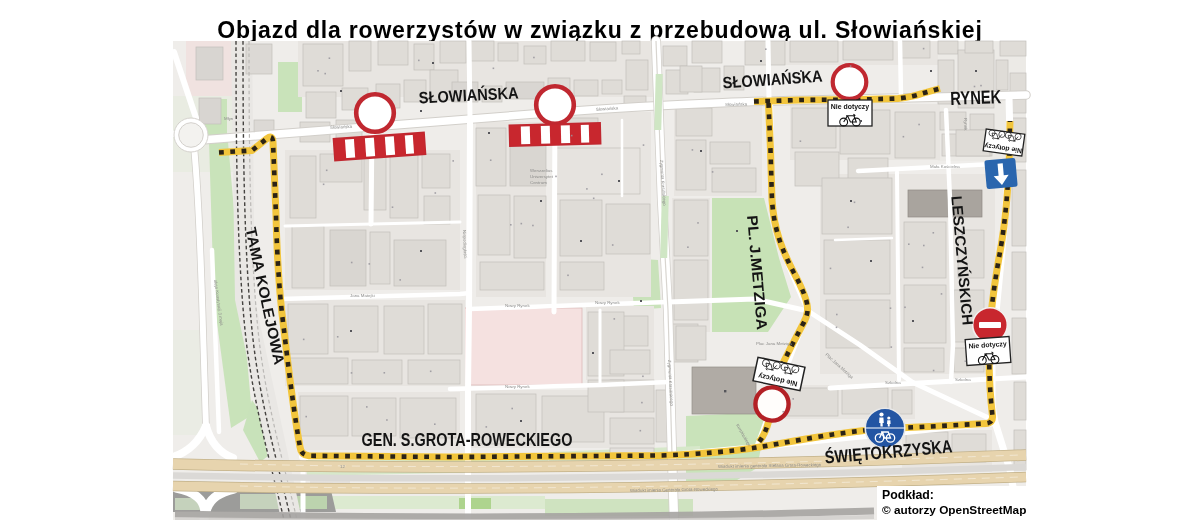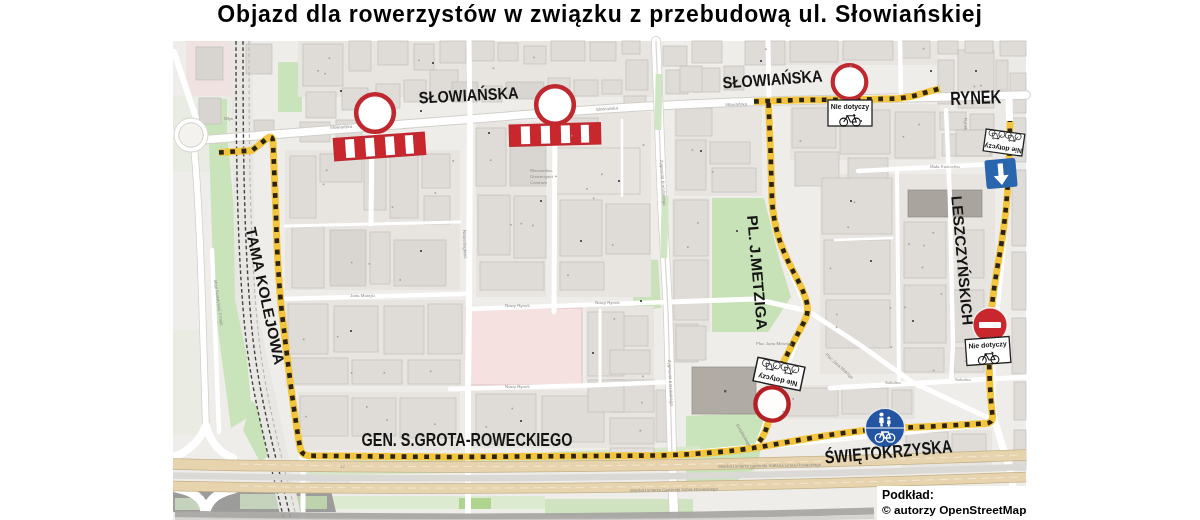--- a/index.html
+++ b/index.html
@@ -1,17 +1,17 @@
 <!DOCTYPE html>
 <html><head>
 <meta charset="utf-8">
 <style>
 html,body{margin:0;padding:0;background:#ffffff;width:1200px;height:520px;overflow:hidden;}
 #wrap{position:relative;width:1200px;height:520px;font-family:"Liberation Sans", sans-serif;}
-#title{position:absolute;left:0;top:1px;width:1200px;text-align:center;font-size:23px;font-weight:bold;color:#000;letter-spacing:0.8px;}
+#title{position:absolute;left:0;top:17px;width:1200px;text-align:center;font-size:23px;font-weight:bold;color:#000;letter-spacing:0.8px;}
 svg{position:absolute;left:0;top:0;}
 </style>
 </head>
 <body>
 <div id="wrap">
 
 <div id="title">Objazd dla rowerzystów w związku z przebudową ul. Słowiańskiej</div>
 <svg width="1200" height="520" viewBox="0 0 1200 520">
 <defs>
 <g id="bike" fill="none" stroke="#111" stroke-width="0.95">

